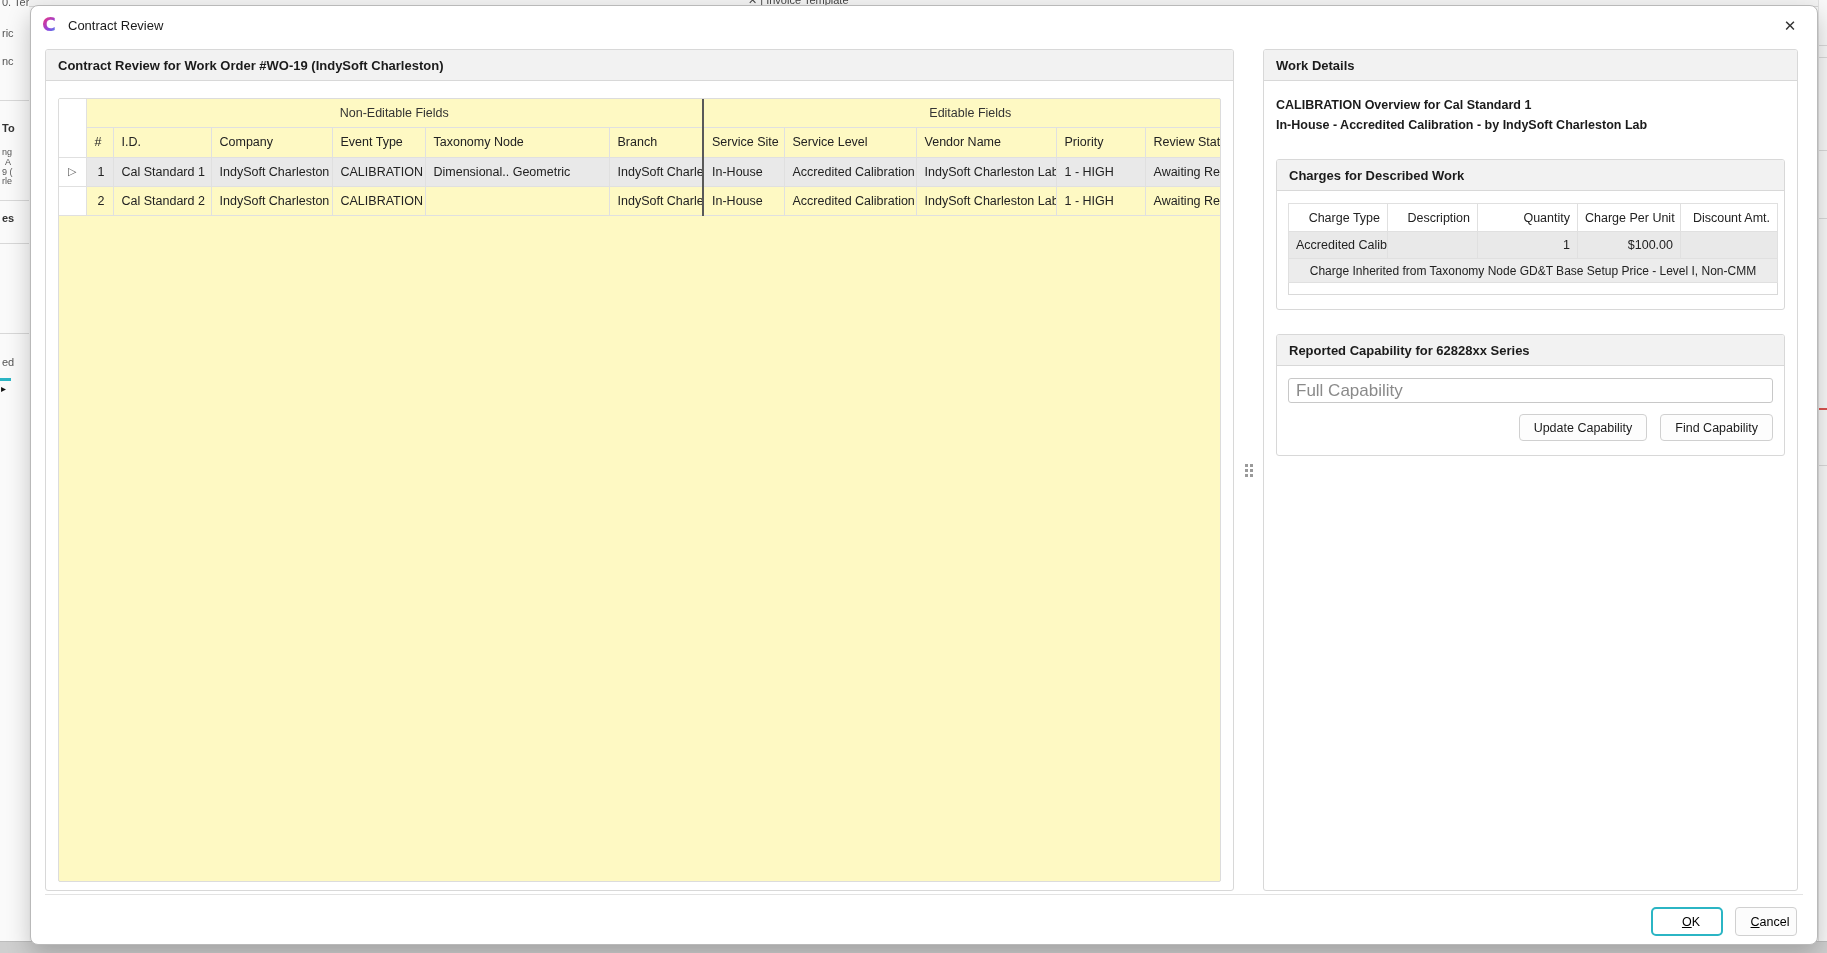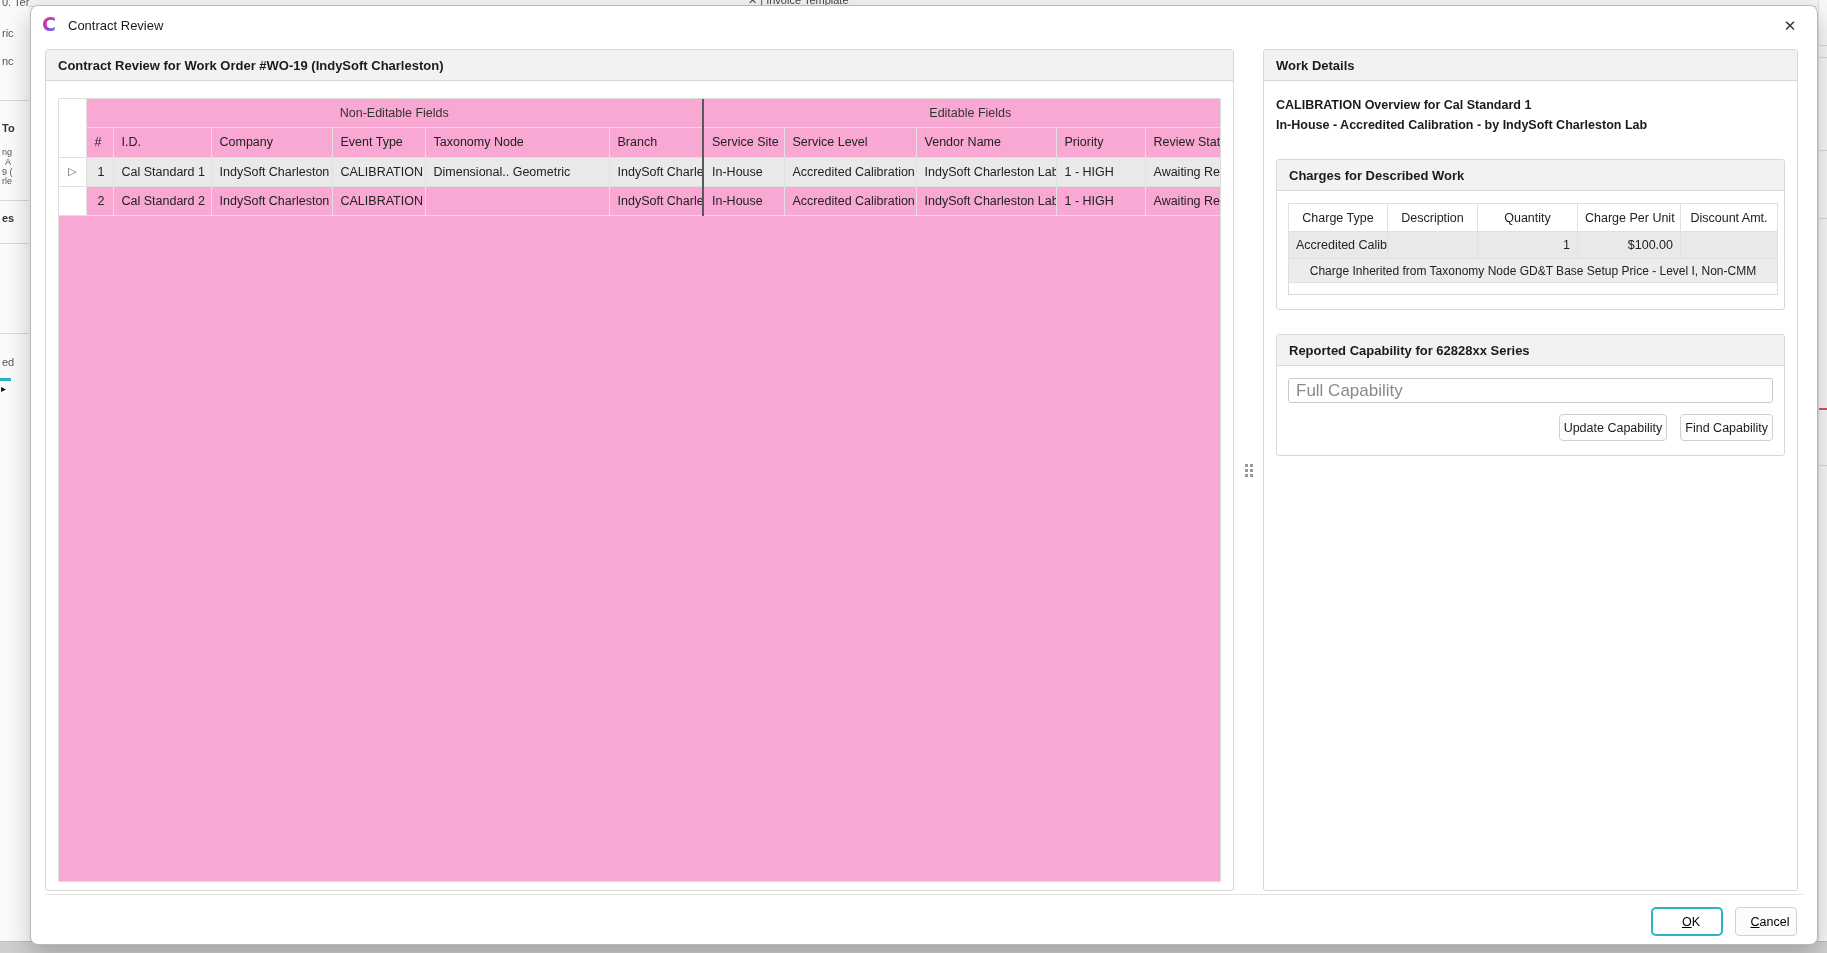--- a/index.html
+++ b/index.html
@@ -49,54 +49,54 @@
   
   .panel { position:absolute; background:#fff; border:1px solid #d8d8d8; border-radius:3px; overflow:hidden; }
   .panel-hd {
     height:31px; line-height:31px; background:#f2f2f2; border-bottom:1px solid #d8d8d8;
     font-weight:bold; font-size:13px; padding-left:12px; color:#1b1b1b;
   }
   .left-panel { left:14px; top:43px; width:1189px; height:842px; }
   .right-panel { left:1232px; top:43px; width:535px; height:842px; }
 
   
-  .grid-wrap { position:absolute; left:12px; top:48px; right:12px; bottom:8px; border:1px solid #dcdcdc; border-radius:2px; overflow:hidden; background:#f9a8d4; }
+  .grid-wrap { position:absolute; left:12px; top:48px; right:12px; bottom:8px; border:1px solid #dcdcdc; border-radius:2px; overflow:hidden; background:#fef9c3; }
   table.grid { border-collapse:collapse; table-layout:fixed; width:1178px; font-size:12.5px; }
   .grid th, .grid td { border-right:1px solid #e0e0e0; border-bottom:1px solid #e0e0e0; padding:0 8px; white-space:nowrap; overflow:hidden; font-weight:normal; text-align:left; color:#222; }
   .grid tr.grp-row th { height:28px; text-align:center; color:#333; }
   .grid tr.hdr-row th { height:30px; }
   .grid tr.data-row td { height:29px; }
   .grid td.sel { width:27px; padding:0; text-align:center; color:#555; font-size:11px; background:#fff; }
   .grid .num { text-align:right; }
   .grid tr.selected td:not(.sel) { background:#e9e9e9; }
   .grid .grp-div { border-left:2px solid #595959; }
 
   
   .overview { padding:14px 12px 0 12px; }
   .overview div { font-weight:bold; font-size:12.5px; line-height:20px; color:#1b1b1b; }
   .sub-panel { margin:24px 12px 0 12px; border:1px solid #d8d8d8; border-radius:3px; overflow:hidden; }
   .sub-panel .panel-hd { font-size:13px; }
   .sub-body { padding:12px 11px 14px 11px; }
 
   table.charges { border-collapse:collapse; table-layout:fixed; width:100%; font-size:12.5px; border:1px solid #d9d9d9; }
-  .charges th, .charges td { border:1px solid #e0e0e0; padding:0 7px; white-space:nowrap; overflow:hidden; font-weight:normal; text-align:center; }
+  .charges th, .charges td { border:1px solid #e0e0e0; padding:0 7px; white-space:nowrap; overflow:hidden; font-weight:normal; text-align:right; }
   .charges tr.hd th { height:28px; background:#fff; }
   .charges tr.dr td { height:27px; background:#e9e9e9; }
   .charges td.r { text-align:right; }
   .charges tr.note td { height:24px; background:#ececec; text-align:center; font-size:12px; color:#222; }
   .charges tr.emptyr td { height:12px; background:#fff; border:none; }
 
   .cap-input {
     width:100%; height:25px; border:1px solid #c8c8c8; border-radius:3px;
     padding:0 7px; font-family:"Liberation Sans", sans-serif; font-size:17px; color:#222; background:#fff;
   }
   .cap-input::placeholder { color:#8a8a8a; opacity:1; }
   .cap-btn-row { display:flex; justify-content:flex-end; gap:13px; margin-top:11px; }
   .btn {
-    height:27px; padding:0 4px; background:#fdfdfd; border:1px solid #d0d0d0; border-radius:4px;
+    height:27px; padding:0 14px; background:#fdfdfd; border:1px solid #d0d0d0; border-radius:4px;
     font-family:"Liberation Sans", sans-serif; font-size:12.5px; color:#1b1b1b; cursor:default;
   }
 
   
   .splitter { position:absolute; left:1212px; top:454px; width:12px; height:20px; display:flex; flex-wrap:wrap; gap:2px; align-content:center; justify-content:center; }
   .splitter i { width:3px; height:3px; background:#9a9a9a; display:block; }
 
   
   .footer-sep { position:absolute; left:14px; right:14px; top:888px; border-top:1px solid #e3e3e3; }
   .footer { position:absolute; right:20px; bottom:8px; display:flex; gap:12px; }

